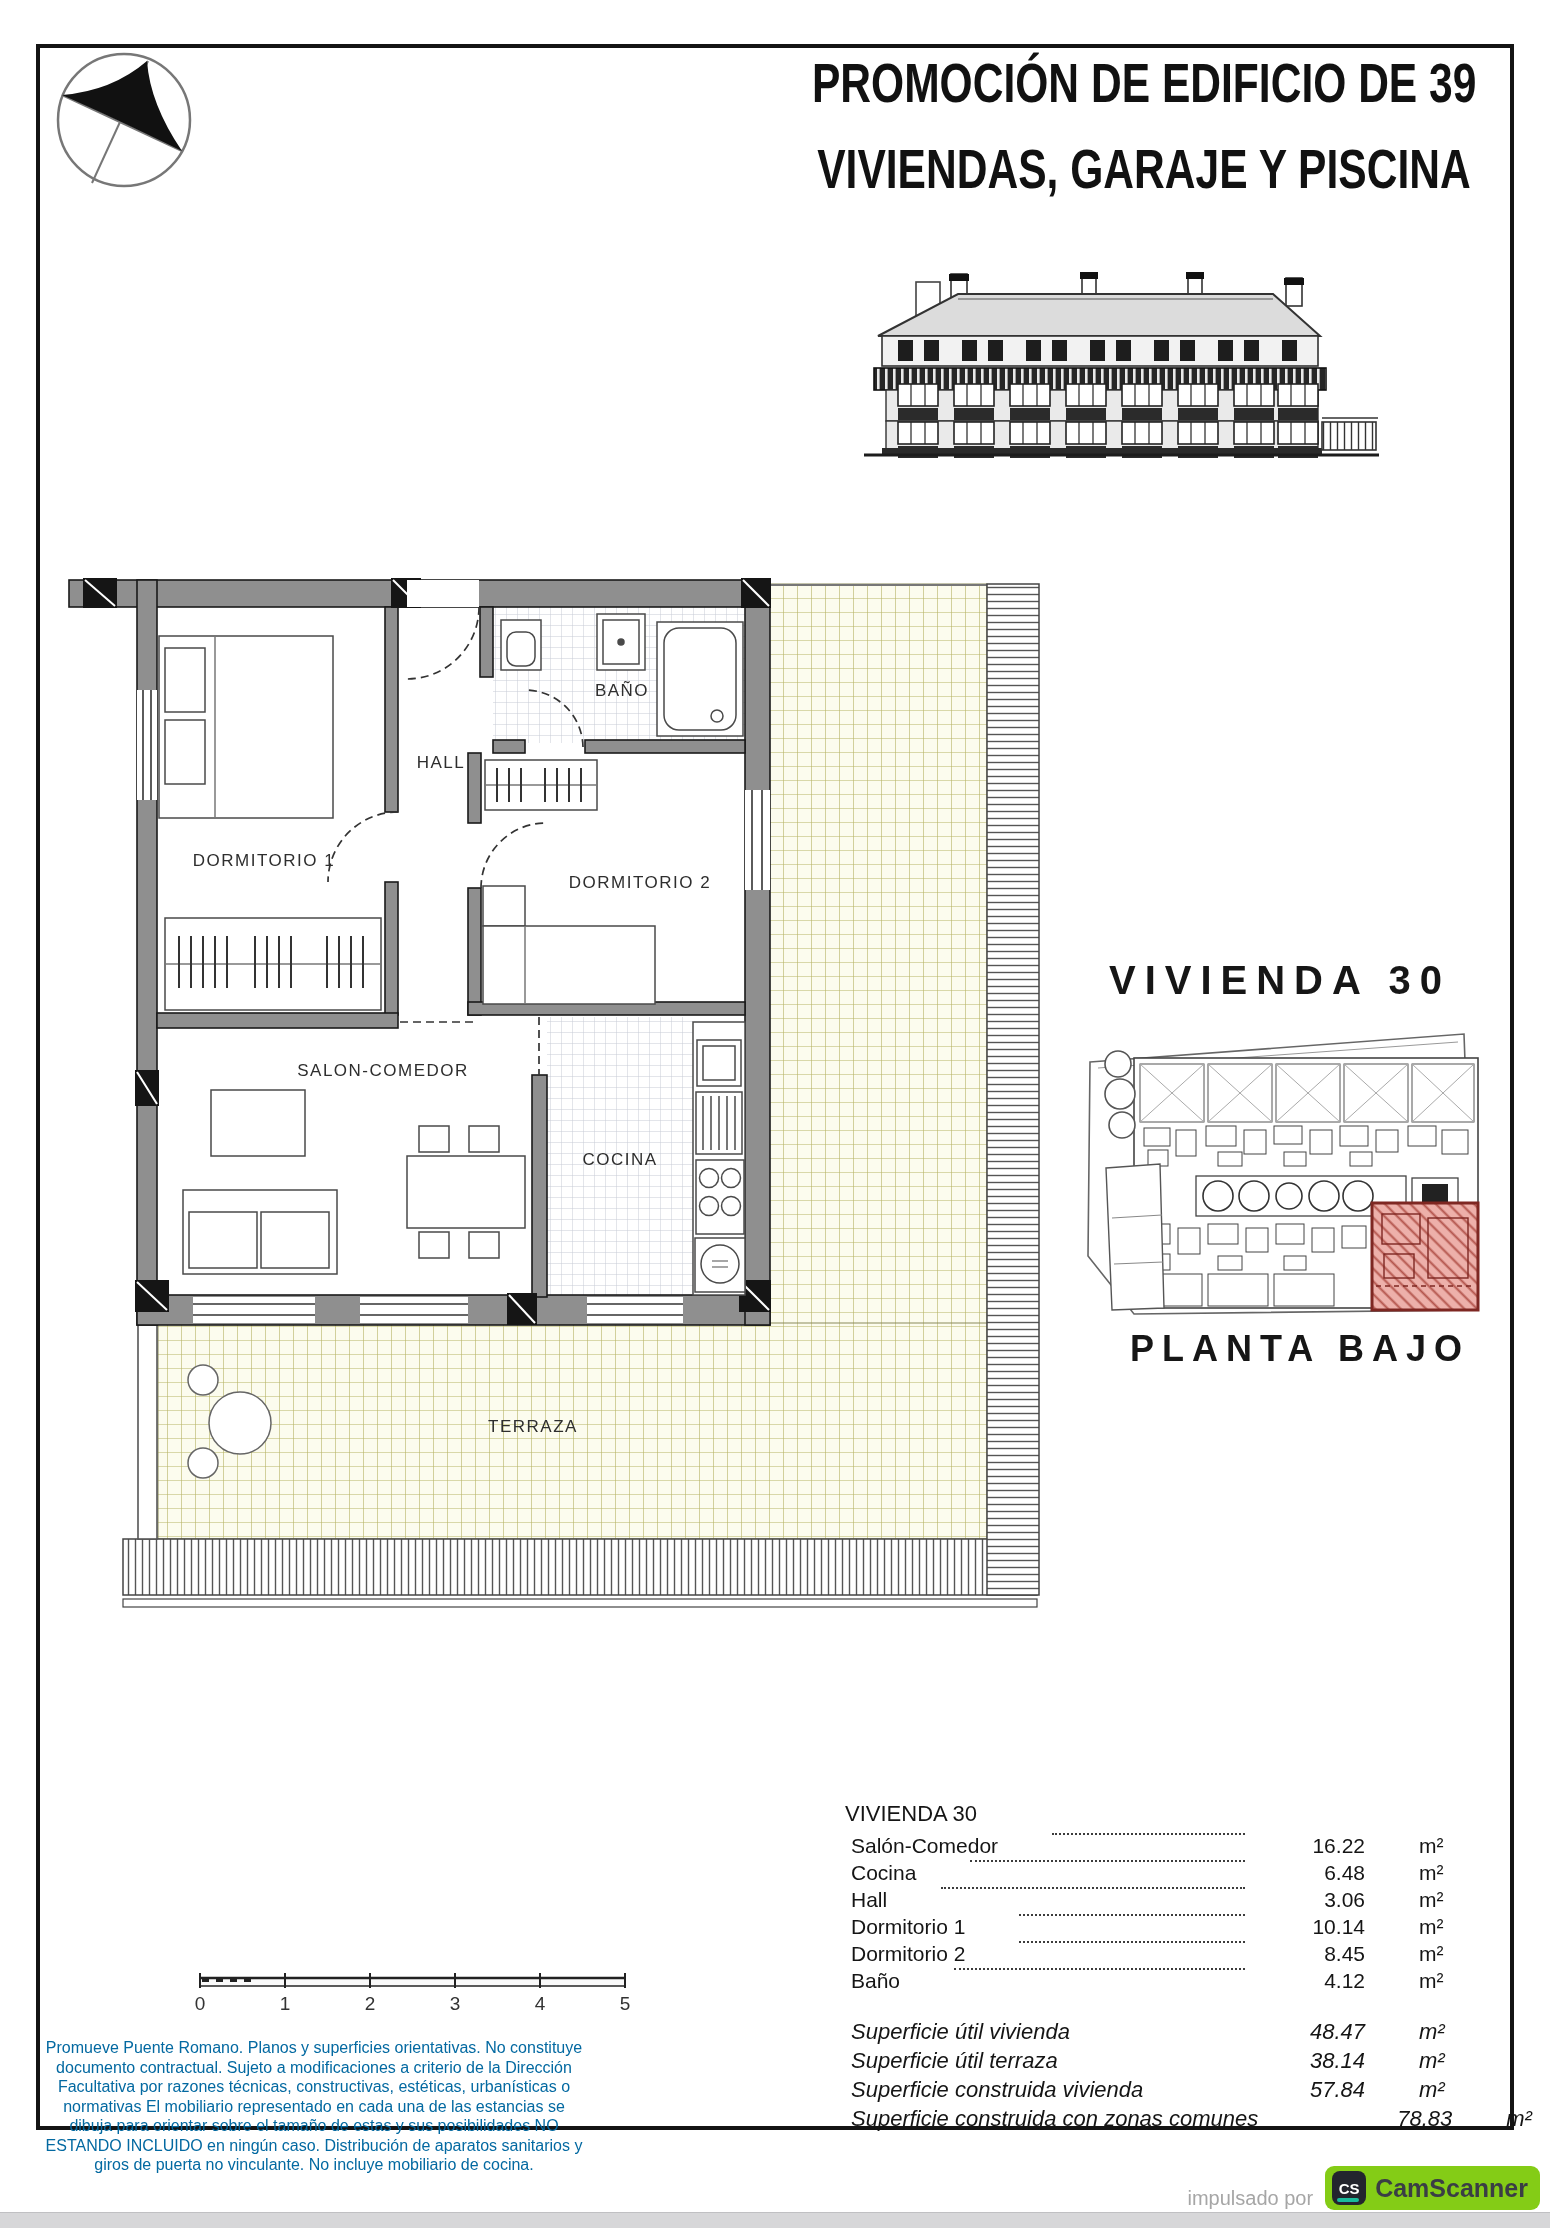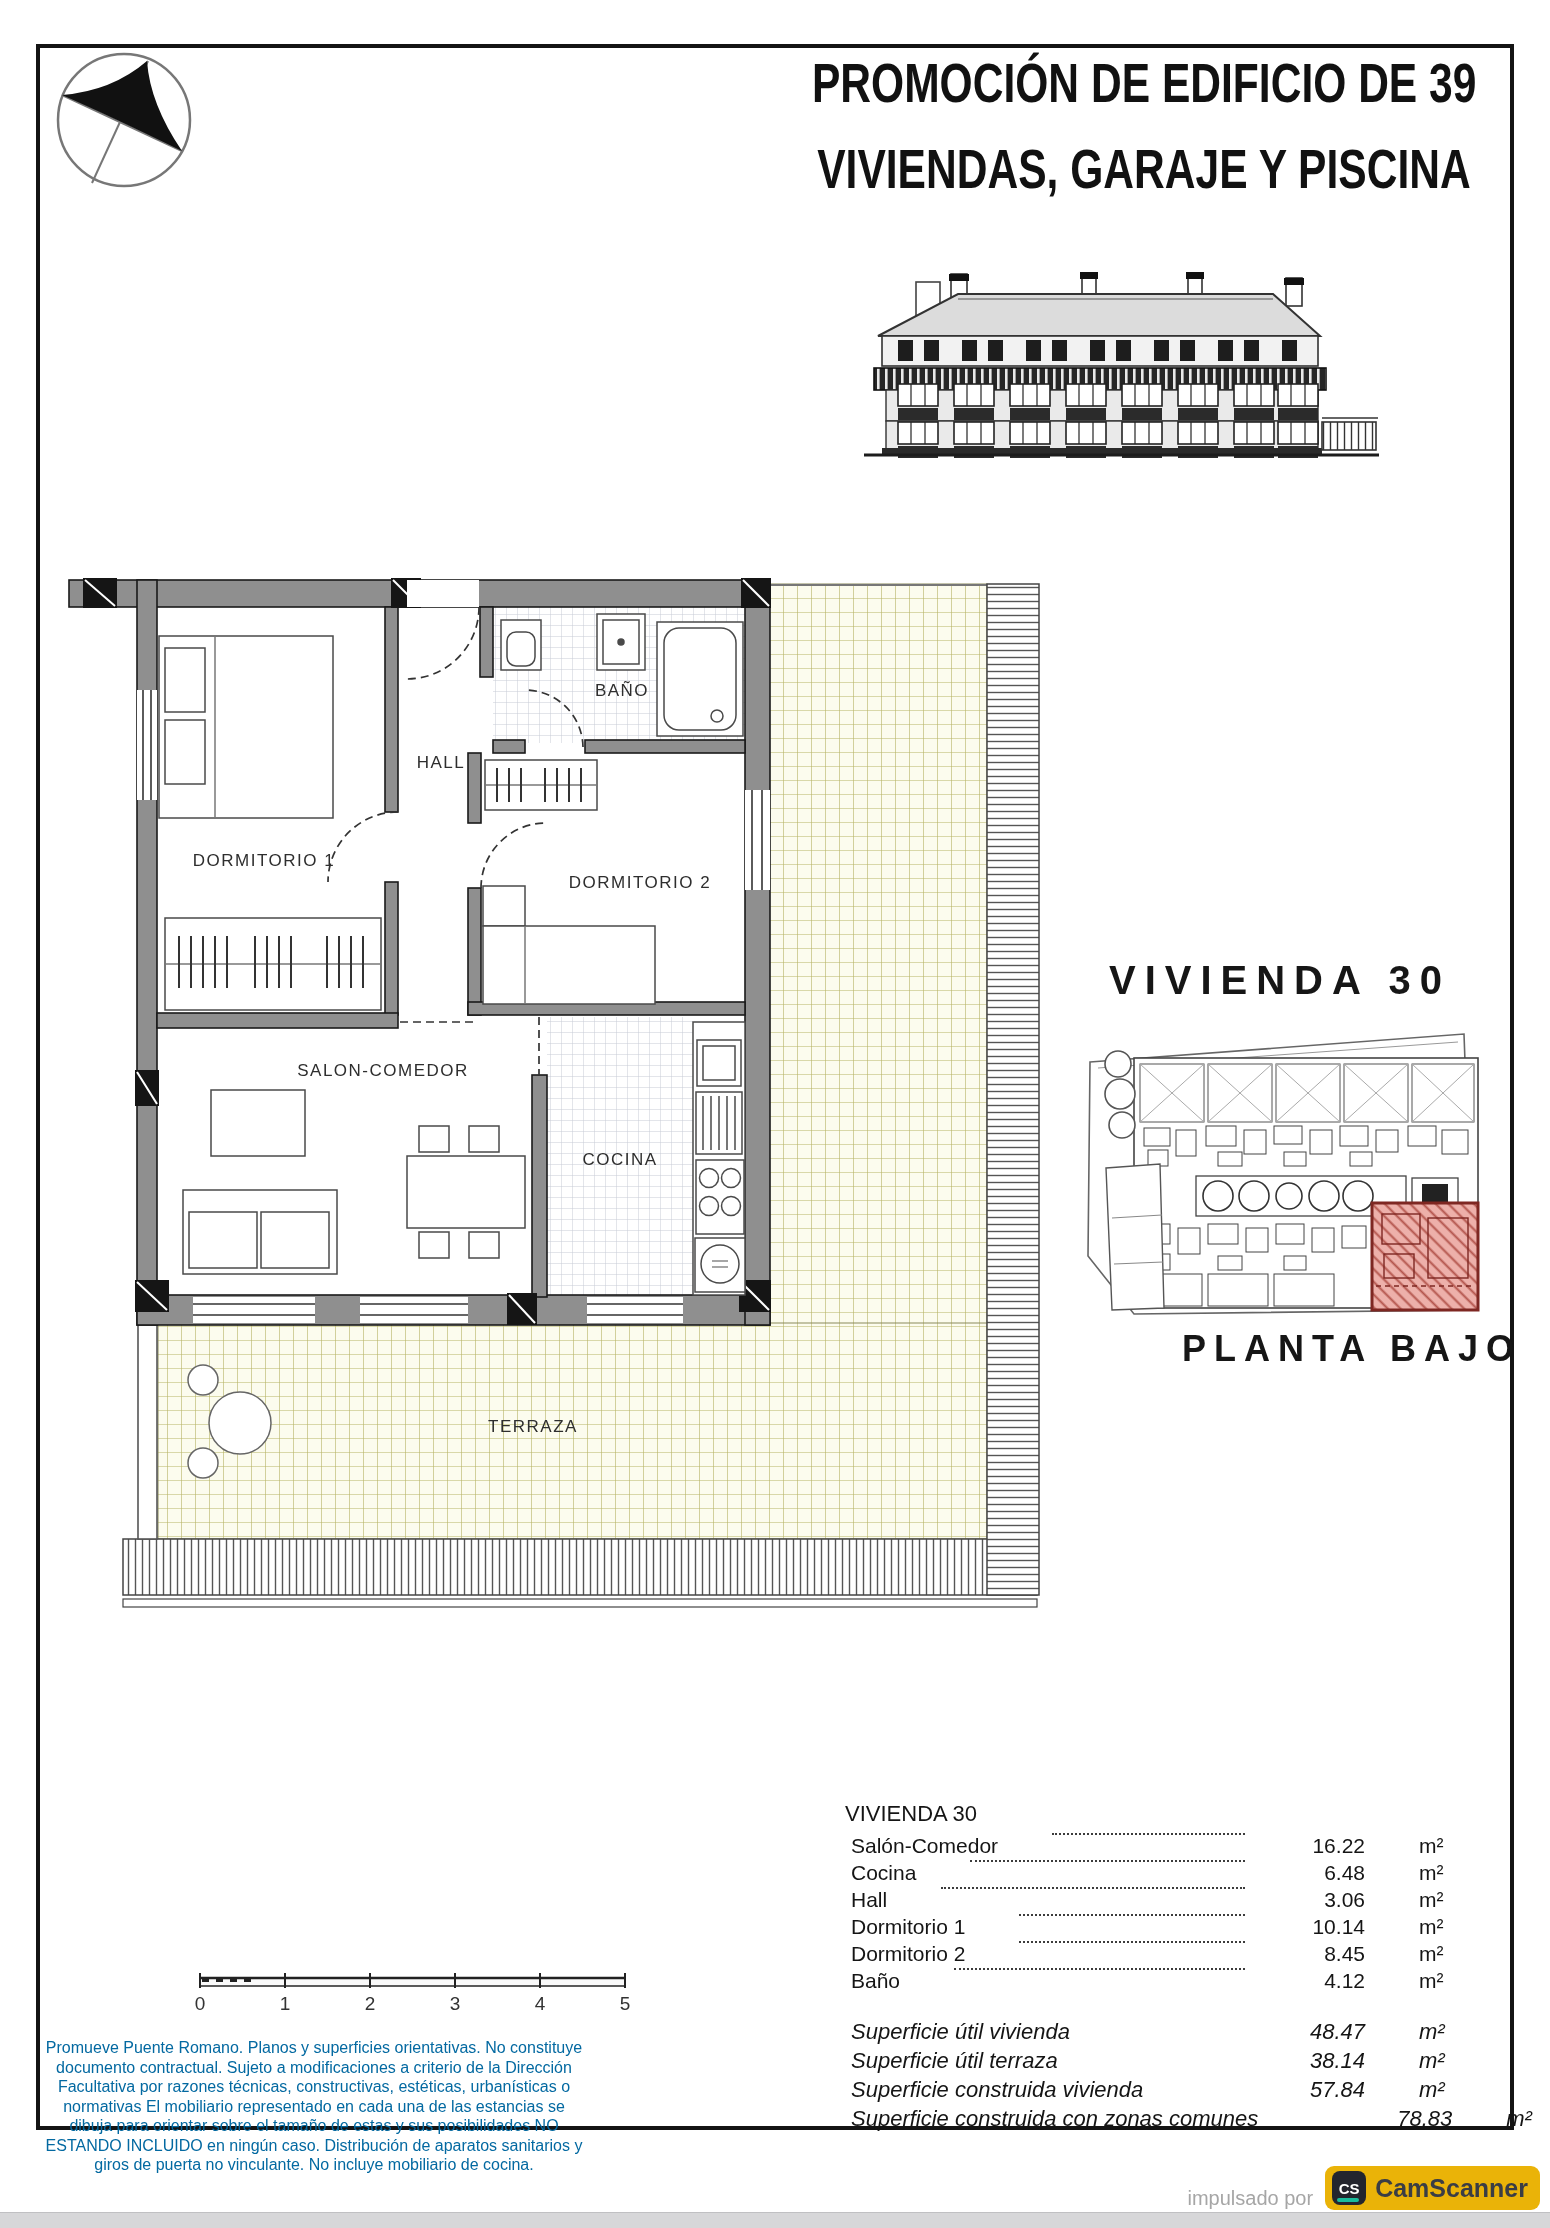--- a/index.html
+++ b/index.html
@@ -7,38 +7,38 @@
        font-family:"Liberation Sans",sans-serif;color:#1a1a1a;}
   .abs{position:absolute;}
   
   #frame{left:36px;top:44px;width:1478px;height:2086px;border:4px solid #141414;box-sizing:border-box;background:#fff;}
   
   #title{left:694px;top:40px;width:900px;text-align:center;}
   .title-line{font-weight:bold;font-size:56px;line-height:86px;color:#111;white-space:nowrap;}
   .condensed{display:inline-block;transform:scaleX(0.76);transform-origin:center;}
   
   #unit-title{left:1080px;top:958px;width:400px;text-align:center;font-weight:bold;font-size:40px;letter-spacing:9px;color:#161616;white-space:nowrap;}
-  #floor-caption{left:1078px;top:1328px;width:444px;text-align:right;font-weight:bold;font-size:36px;letter-spacing:8px;color:#161616;line-height:42px;}
+  #floor-caption{left:1078px;top:1328px;width:444px;text-align:center;font-weight:bold;font-size:36px;letter-spacing:8px;color:#161616;line-height:42px;}
   
   #area-table{left:845px;top:1800px;width:632px;font-size:21px;color:#151515;}
   #area-table .hdr{font-size:22px;line-height:28px;margin-bottom:5px;}
   .trow{display:flex;align-items:flex-start;height:27px;line-height:26px;gap:40px;}
   .trow .lbl{flex:0 0 auto;padding-left:6px;}
   .trow .leader{flex:1 1 auto;border-bottom:2px dotted #3c3c3c;margin:0 8px 7px 14px;min-width:20px;}
   .trow .val{flex:0 0 72px;text-align:right;}
   .trow .unit{flex:0 0 58px;padding-left:14px;}
   #summary{margin-top:24px;}
   #summary .trow{height:29px;font-size:22px;font-style:italic;}
   #summary .leader{border-bottom:none;}
   
   #disclaimer{left:40px;top:2038px;width:548px;text-align:center;font-size:16px;line-height:19.5px;color:#0369a1;}
   
   #watermark{left:1150px;top:2162px;width:390px;height:48px;display:flex;align-items:flex-end;justify-content:flex-end;gap:12px;}
   #watermark .powered{color:#a6a6a6;font-size:20px;}
-  .badge{display:flex;align-items:center;gap:9px;background:#eab308;border-radius:9px;padding:5px 12px 5px 7px;}
+  .badge{display:flex;align-items:center;gap:9px;background:#84cc16;border-radius:9px;padding:5px 12px 5px 7px;}
   .cs-box{position:relative;width:34px;height:34px;background:#23252e;border-radius:8px;color:#fff;font-weight:bold;font-size:15px;display:flex;align-items:center;justify-content:center;}
   .cs-box::after{content:"";position:absolute;left:5px;bottom:3px;width:22px;height:4px;border-radius:3px;background:#19bc9c;}
   .brand{font-size:25px;font-weight:bold;color:#3a3d45;}
   #bottom-strip{left:0;top:2212px;width:1550px;height:16px;background:#d7d7d9;border-top:1px solid #c0c0c3;}
   svg text{font-family:"Liberation Sans",sans-serif;}
 </style>
 </head>
 <body>
 
 <div id="frame" class="abs"></div>

